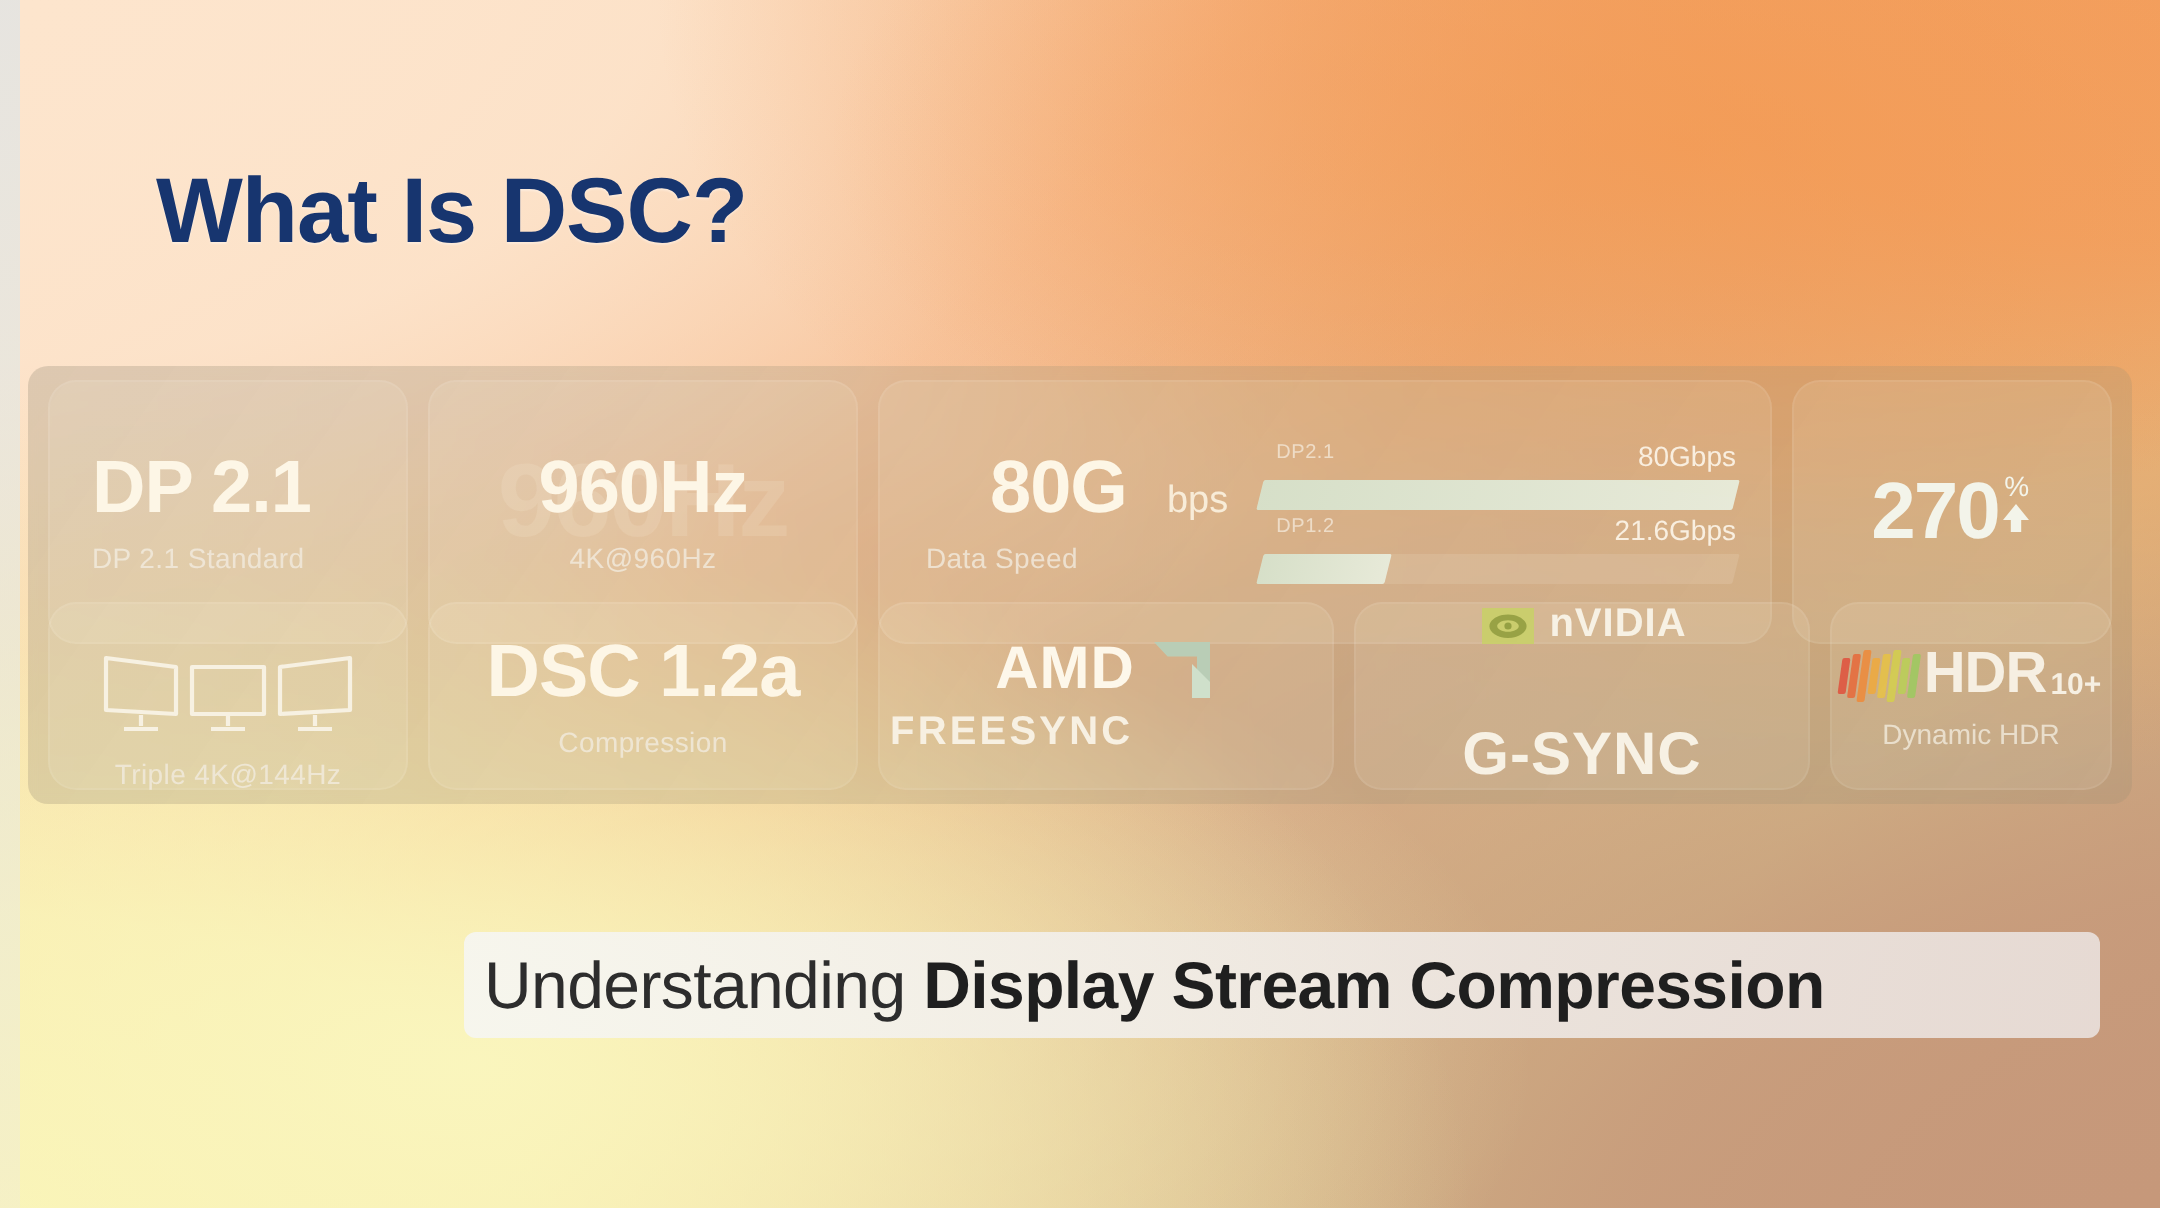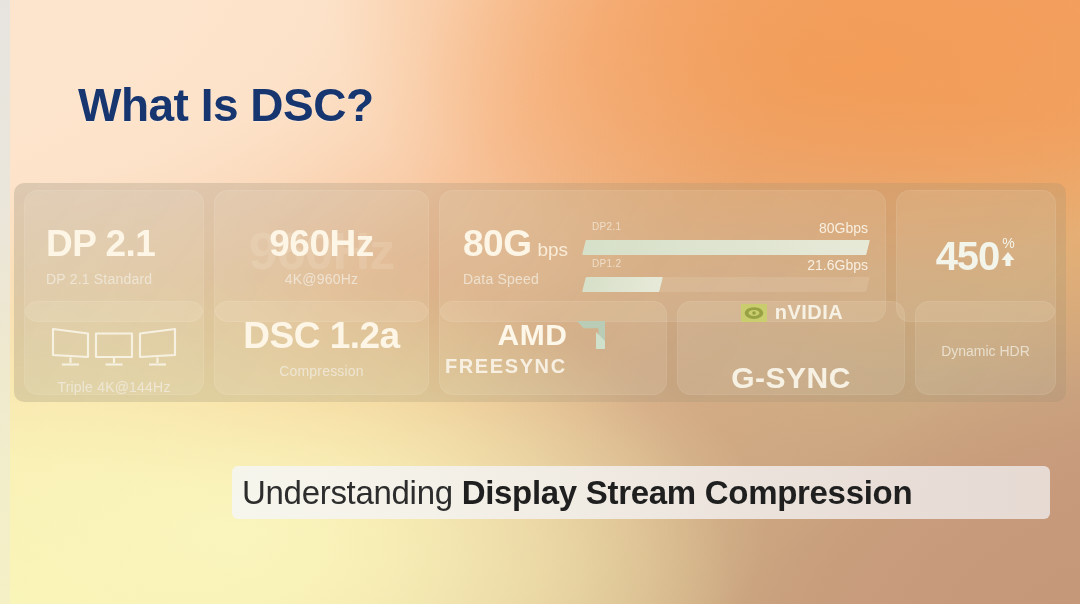--- a/index.html
+++ b/index.html
@@ -79,21 +79,21 @@
   
   .ghost {
     position:absolute; left:50%; top:50%; transform:translate(-50%,-58%);
     font-size:52px; font-weight:bold; color:rgba(255,250,235,0.13);
     letter-spacing:-1px; white-space:nowrap; pointer-events:none;
   }
   #card-960hz .big, #card-960hz .sub { position:relative; }
 
   
   .speed-text { display:flex; flex-direction:column; }
-  .speed-line { display:flex; align-items:baseline; gap:6px; }
+  .speed-line { display:flex; align-items:baseline; gap:20px;margin-left:32px; }
   .speed-unit { font-size:19px; color:#fbf2e0; font-weight:normal; opacity:.9; }
 
   
   #bar-chart { flex:1; margin-left:16px; margin-right:18px; display:flex; flex-direction:column; gap:3px; }
   .bar-group { position:relative; height:34px; }
   .bar-label {
     position:absolute; left:8px; top:0; font-size:10px; color:#f6ede0; opacity:.72; letter-spacing:.3px;
   }
   .bar-value {
     position:absolute; right:0; top:-1px; font-size:14px; color:#fbf4e8; opacity:.92;
@@ -195,21 +195,21 @@
           <span class="bar-label">DP1.2</span>
           <span class="bar-value">21.6Gbps</span>
           <div class="bar-track"></div>
           <div class="bar-fill" style="width: 27%;"></div>
         </div>
       </div>
     </div>
 
     <div class="card" id="card-270">
       <div class="pct-wrap">
-        <span class="pct-num">450</span>
+        <span class="pct-num">270</span>
         <span class="pct-side">
           <span class="pct-sign">%</span>
           <svg class="pct-arrow" viewBox="0 0 16 16">
             <path d="M8 1 L14.5 9 L10.6 9 L10.6 15 L5.4 15 L5.4 9 L1.5 9 Z" fill="#f3f4ea"></path>
           </svg>
         </span>
       </div>
     </div>
   </div>
 
@@ -255,20 +255,34 @@
           <path d="M15 5.2 c-5.5 0-9.3 3-9.3 5.9 0 2.9 3.8 5.9 9.3 5.9 5.5 0 9.3-3 9.3-5.9 0-2.9-3.8-5.9-9.3-5.9 z
                    M15 8.1 c3 0 5.4 1.4 5.4 2.9 0 1.6-2.4 2.9-5.4 2.9 -3 0-5.4-1.3-5.4-2.9 0-1.5 2.4-2.9 5.4-2.9 z" fill="#8f9a3e" opacity="0.85"></path>
           <circle cx="15" cy="11" r="1.8" fill="#8f9a3e" opacity="0.9"></circle>
         </svg>
         <span class="nv-word">nVIDIA</span>
       </div>
       <div class="nv-sync">G-SYNC</div>
     </div>
 
     <div class="card" id="card-hdr">
+      <div class="hdr-top">
+        <span class="hdr-bars" id="hdr-bars">
+            <i style="background: rgb(224, 80, 60); height: 18px; opacity: 0.85;"></i>
+            <i style="background: rgb(232, 104, 58); height: 22px; opacity: 0.85;"></i>
+            <i style="background: rgb(238, 138, 58); height: 26px; opacity: 0.85;"></i>
+            <i style="background: rgb(240, 169, 60); height: 18px; opacity: 0.85;"></i>
+            <i style="background: rgb(232, 194, 68); height: 22px; opacity: 0.85;"></i>
+            <i style="background: rgb(212, 207, 75); height: 26px; opacity: 0.85;"></i>
+            <i style="background: rgb(185, 207, 85); height: 18px; opacity: 0.85;"></i>
+            <i style="background: rgb(155, 201, 94); height: 22px; opacity: 0.85;"></i>
+          </span>
+        <span class="hdr-word">HDR</span>
+        <span class="hdr-ten">10+</span>
+      </div>
       <div class="hdr-sub">Dynamic HDR</div>
     </div>
   </div>
 </div>
 
 <div id="caption-band">
   <div id="caption-text">
     <span>Understanding </span><b>Display Stream Compression</b>
   </div>
 </div>

